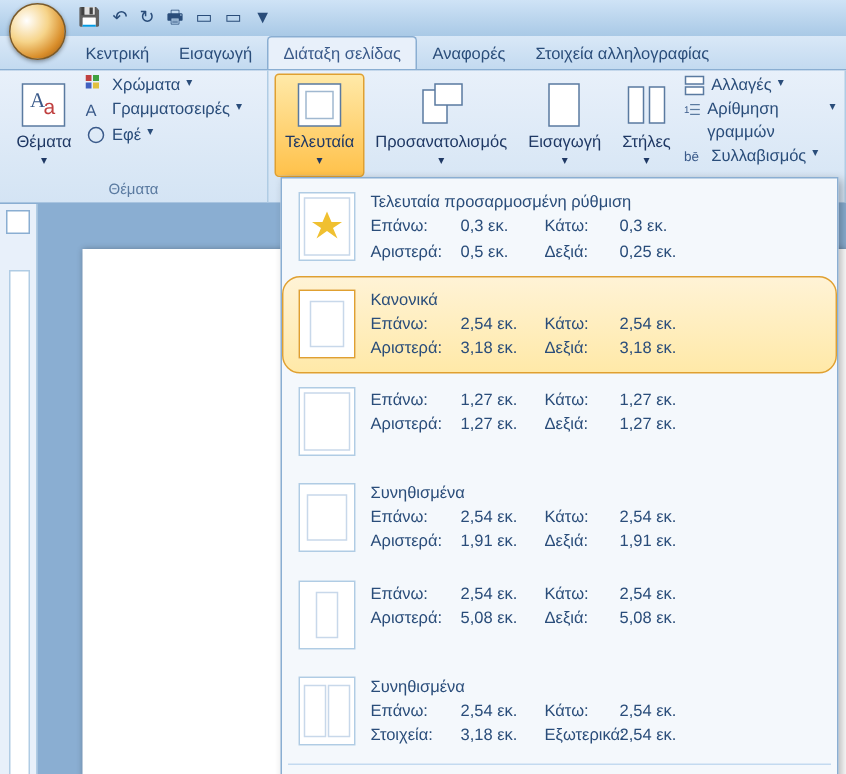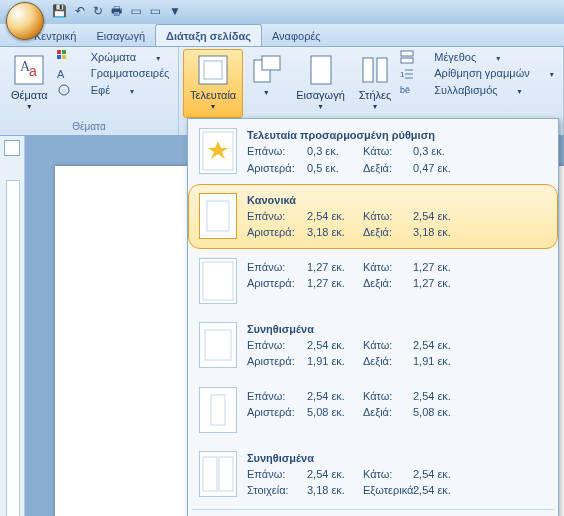--- a/index.html
+++ b/index.html
@@ -1,44 +1,44 @@
 <!DOCTYPE html>
 <html><head>
 <meta charset="utf-8">
 <style>
   body{margin:0;font:11px/1.3 "Segoe UI",Tahoma,sans-serif;background:#b8d1e8;color:#1f3864;width:564px;height:516px;overflow:hidden}
   .titlebar{height:24px;background:linear-gradient(#cfe3f6,#a9c9e6);display:flex;align-items:center;padding-left:6px;gap:6px}
   .office-btn{width:36px;height:36px;border-radius:50%;background:radial-gradient(circle at 30% 30%,#fff,#f6d48a 40%,#d98e2b 70%,#8a4a0a);position:absolute;left:6px;top:2px;border:1px solid #7a5a2a;box-shadow:0 1px 3px rgba(0,0,0,.4);z-index:5}
   .qat{margin-left:46px;display:flex;gap:8px;align-items:center}
   .qat span{color:#2a4d7a;font-size:12px}
-  .ribbon-tabs{height:22px;background:linear-gradient(#d9e8f7,#c3daf0);display:flex;align-items:flex-end;padding-left:24px;border-bottom:1px solid #8aaed2}
+  .ribbon-tabs{height:22px;background:linear-gradient(#d9e8f7,#c3daf0);display:flex;align-items:flex-end;padding-left:47px;border-bottom:1px solid #8aaed2}
   .tab{padding:4px 10px 3px;color:#2a4d7a;cursor:default}
-  .tab.active{background:#e8f0fa;border:1px solid #8aaed2;border-bottom:none;border-radius:3px 3px 0 0;color:#3a5a8a;font-weight:700}
+  .tab.active{background:#e8f0fa;border:1px solid #8aaed2;border-bottom:none;border-radius:3px 3px 0 0;color:#3a5a8a;font-weight:400}
   .ribbon{height:88px;background:linear-gradient(#e8f0fa,#d4e4f4);display:flex;border-bottom:1px solid #8aaed2}
   .group{border-right:1px solid #b0cce4;padding:2px 4px;display:flex;flex-direction:column;position:relative}
   .group-label{position:absolute;bottom:2px;left:0;right:0;text-align:center;font-size:10px;color:#5a7aa0}
   .btn-large{display:flex;flex-direction:column;align-items:center;padding:4px 6px;border:1px solid transparent;border-radius:3px;cursor:default}
   .btn-large.active{background:linear-gradient(#ffe9a8,#ffc14a);border:1px solid #e0a030}
   .btn-large .ic{width:32px;height:32px;margin-bottom:2px}
-  .smallrow{display:flex;align-items:flex-end;gap:20px;padding:1px 2px;cursor:default;color:#2a4d7a}
+  .smallrow{display:flex;align-items:flex-start;gap:4px;padding:1px 2px;cursor:default;color:#2a4d7a}
   .smallrow .ic{width:14px;height:14px}
   .drop{font-size:8px}
   .doc-area{display:flex;height:calc(516px - 24px - 22px - 88px)}
   .ruler-v{width:24px;background:#e8f0fa;border-right:1px solid #b0cce4;position:relative}
   .ruler-v .sel{position:absolute;top:4px;left:4px;width:14px;height:14px;border:1px solid #8aaed2;background:#fff}
   .ruler-v .strip{position:absolute;top:44px;left:6px;width:12px;bottom:0;background:#fff;border:1px solid #b0cce4}
   .page{flex:1;background:#8aaed2;position:relative}
   .sheet{position:absolute;left:30px;top:30px;right:0;bottom:0;background:#fff;box-shadow:0 0 4px rgba(0,0,0,.3)}
   .menu{position:absolute;left:187px;top:118px;width:370px;background:#f4f8fc;border:1px solid #8aaed2;box-shadow:2px 2px 6px rgba(0,0,0,.3);z-index:10}
   .mitem{display:flex;padding:8px 10px;gap:10px;border:1px solid transparent}
   .mitem.sel{background:linear-gradient(#fff3d6,#ffe9a8);border:1px solid #e0a030;border-radius:12px}
   .mitem .thumb{width:36px;height:44px;background:#fff;border:1px solid #b0cce4}
   .mitem.sel .thumb{border:1px solid #e0a030}
   .mitem .info{flex:1}
-  .mitem .title{font-weight:bold;color:#2a4d7a}
+  .mitem .title{font-weight:normal;color:#2a4d7a}
   .mitem .grid{display:grid;grid-template-columns:60px 56px 50px 60px;color:#2a4d7a;margin-top:2px;gap:2px 0}
   .menu-sep{height:1px;background:#c3daf0;margin:2px 4px}
   .menu-foot{padding:8px 12px;color:#2a4d7a;cursor:default}
   svg{display:block}
 </style>
 </head>
 <body>
 
 <div class="office-btn"></div>
 
@@ -52,20 +52,21 @@
     <span>▭</span>
     <span class="drop">▼</span>
   </div>
 </div>
 
 <div class="ribbon-tabs">
   <div class="tab">Κεντρική</div>
   <div class="tab">Εισαγωγή</div>
   <div class="tab active">Διάταξη σελίδας</div>
   <div class="tab">Αναφορές</div>
+  <div class="tab">Στοιχεία αλληλογραφίας</div>
 </div>
 
 <div class="ribbon">
   <div class="group" style="width:170px">
     <div style="display:flex">
       <div class="btn-large">
         <svg class="ic" viewBox="0 0 32 32">
             <rect x="2" y="2" width="28" height="28" fill="#fff" stroke="#5a7aa0"></rect>
             <text x="7" y="17" font-size="14" fill="#3a5a8a" font-family="serif">A</text>
             <text x="16" y="22" font-size="14" fill="#c04040" font-family="sans-serif">a</text>
@@ -111,20 +112,21 @@
             <rect x="7" y="7" width="18" height="18" fill="none" stroke="#a0b8d0"></rect>
           </svg>
         <span>Τελευταία</span>
           <span class="drop">▾</span>
       </div>
       <div class="btn-large">
         <svg class="ic" viewBox="0 0 32 32">
             <rect x="4" y="6" width="16" height="22" fill="#fff" stroke="#5a7aa0"></rect>
             <rect x="12" y="2" width="18" height="14" fill="#fff" stroke="#5a7aa0"></rect>
           </svg>
+        <span>Προσανατολισμός</span>
           <span class="drop">▾</span>
       </div>
       <div class="btn-large">
         <svg class="ic" viewBox="0 0 32 32">
             <rect x="6" y="2" width="20" height="28" fill="#fff" stroke="#5a7aa0"></rect>
           </svg>
         <span>Εισαγωγή</span>
           <span class="drop">▾</span>
       </div>
       <div class="btn-large">
@@ -134,21 +136,21 @@
           </svg>
         <span>Στήλες</span>
           <span class="drop">▾</span>
       </div>
       <div>
         <div class="smallrow">
             <svg class="ic" viewBox="0 0 14 14">
               <rect x="1" y="1" width="12" height="5" fill="#fff" stroke="#5a7aa0"></rect>
               <rect x="1" y="8" width="12" height="5" fill="#fff" stroke="#5a7aa0"></rect>
             </svg>
-            <span>Μέγεθος</span> 
+            <span>Αλλαγές</span> 
             <span class="drop">▾</span>
           </div>
         <div class="smallrow">
             <svg class="ic" viewBox="0 0 14 14">
               <text x="0" y="10" font-size="8" fill="#3a5a8a">1</text>
               <line x1="5" y1="3" x2="13" y2="3" stroke="#5a7aa0"></line>
               <line x1="5" y1="7" x2="13" y2="7" stroke="#5a7aa0"></line>
               <line x1="5" y1="11" x2="13" y2="11" stroke="#5a7aa0"></line>
             </svg>
             <span>Αρίθμηση γραμμών</span> 
@@ -187,21 +189,21 @@
     <div class="info">
       <div class="title">Τελευταία προσαρμοσμένη ρύθμιση</div>
       <div class="grid">
         <span>Επάνω:</span>
           <span>0,3 εκ.</span>
           <span>Κάτω:</span>
           <span>0,3 εκ.</span>
         <span>Αριστερά:</span>
           <span>0,5 εκ.</span>
           <span>Δεξιά:</span>
-          <span>0,47 εκ.</span>
+          <span>0,25 εκ.</span>
       </div>
     </div>
   </div>
   <div class="mitem sel">
     <div class="thumb">
         <svg viewBox="0 0 36 44">
           <rect x="7" y="7" width="22" height="30" fill="none" stroke="#c8d8ea"></rect>
         </svg>
       </div>
     <div class="info">

